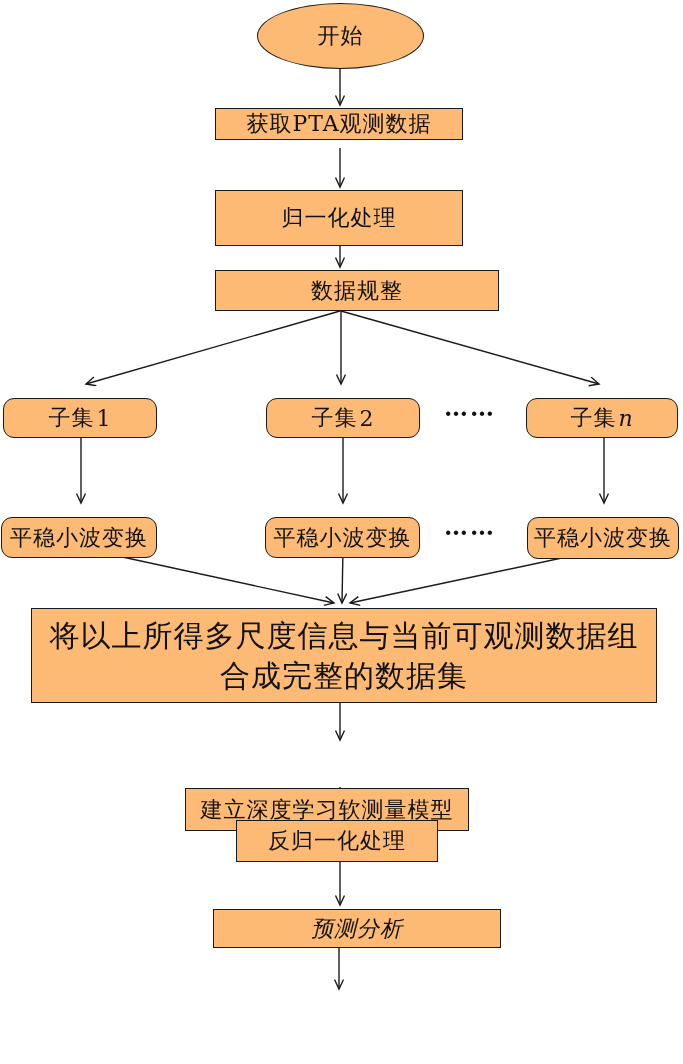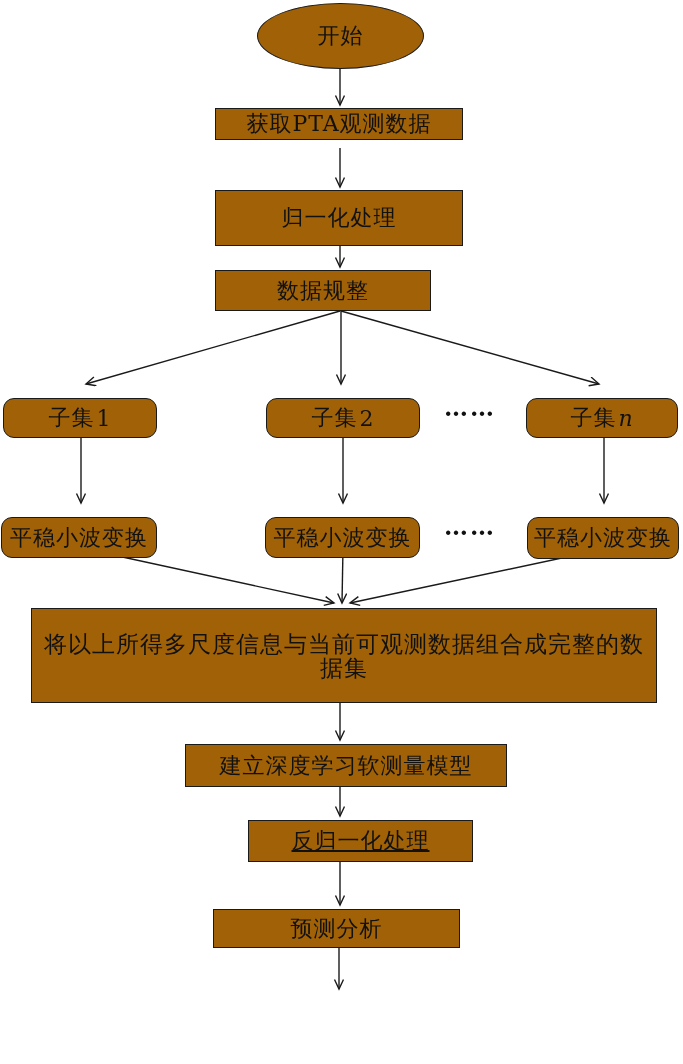--- a/index.html
+++ b/index.html
@@ -3,28 +3,28 @@
 <meta charset="utf-8">
 <style>
   html,body{margin:0;padding:0;background:#fff;}
   #canvas{
     position:relative;width:683px;height:1064px;background:#ffffff;
     font-family:"DejaVu Serif","Liberation Serif",serif;color:#111;
     overflow:hidden;
   }
   #edges{position:absolute;left:0;top:0;width:683px;height:1064px;}
   .node{
-    position:absolute;box-sizing:border-box;background:#a16207;
+    position:absolute;box-sizing:border-box;background:#fdba74;
     border:1.6px solid #1a1a1a;display:flex;align-items:center;justify-content:center;
     font-size:22px;letter-spacing:1px;white-space:nowrap;z-index:2;
   }
   .ellipse{border-radius:50%;}
   .rounded{border-radius:11px;border-width:1.8px;margin-top:11px;}
   .bigbox{
-    font-size:23px;line-height:24px;white-space:normal;text-align:center;
+    font-size:30px;line-height:40px;white-space:normal;text-align:center;
     padding:4px 10px;letter-spacing:1px;
   }
   .dots{
     position:absolute;z-index:2;font-size:24px;font-weight:bold;letter-spacing:2px;
     display:flex;align-items:center;justify-content:center;background:#fff;
   }
   .var-italic{font-style:italic;font-family:"DejaVu Serif","Liberation Serif",serif;}
   .idx{margin-left:2px;}
 </style>
 </head>
@@ -57,21 +57,21 @@
       <path d="M339,948 L339,989" marker-end="url(#arw)"></path>
     </g>
   </svg>
 
   <div class="node ellipse" style="left:257px;top:3px;width:167px;height:66px;">开始</div>
 
   <div class="node" style="left:215px;top:108px;width:248px;height:32px;">获取PTA观测数据</div>
 
   <div class="node" style="left:215px;top:190px;width:248px;height:56px;">归一化处理</div>
 
-  <div class="node" style="left:215px;top:270px;width:216px;height:41px;">数据规整</div>
+  <div class="node" style="left:215px;top:270px;width:284px;height:41px;">数据规整</div>
 
   <div class="node rounded" style="left:3px;top:387px;width:154px;height:40px;">
     <span>子集</span>
       <span class="idx">1</span>
   </div>
 
   <div class="node rounded" style="left:266px;top:387px;width:154px;height:40px;">
     <span>子集</span>
       <span class="idx">2</span>
   </div>
@@ -86,20 +86,20 @@
   <div class="node rounded" style="left:1px;top:506px;width:156px;height:41px;">平稳小波变换</div>
 
   <div class="node rounded" style="left:265px;top:506px;width:155px;height:41px;">平稳小波变换</div>
 
   <div class="dots" style="left:436px;top:511px;width:68px;height:30px;">……</div>
 
   <div class="node rounded" style="left:527px;top:506px;width:152px;height:42px;">平稳小波变换</div>
 
   <div class="node bigbox" style="left:31px;top:608px;width:626px;height:95px;">将以上所得多尺度信息与当前可观测数据组合成完整的数据集</div>
 
-  <div class="node" style="left:185px;top:744px;width:322px;height:43px;">建立深度学习软测量模型</div>
+  <div class="node" style="left:185px;top:788px;width:284px;height:43px;">建立深度学习软测量模型</div>
 
-  <div class="node" style="left:248px;top:820px;width:225px;height:42px;text-decoration:underline;">反归一化处理</div>
+  <div class="node" style="left:236px;top:820px;width:202px;height:42px;">反归一化处理</div>
 
-  <div class="node" style="left:213px;top:909px;width:247px;height:39px;">预测分析</div>
+  <div class="node" style="left:213px;top:909px;width:288px;height:39px;font-style:italic;">预测分析</div>
 
 
 </div>
 
 </body></html>

